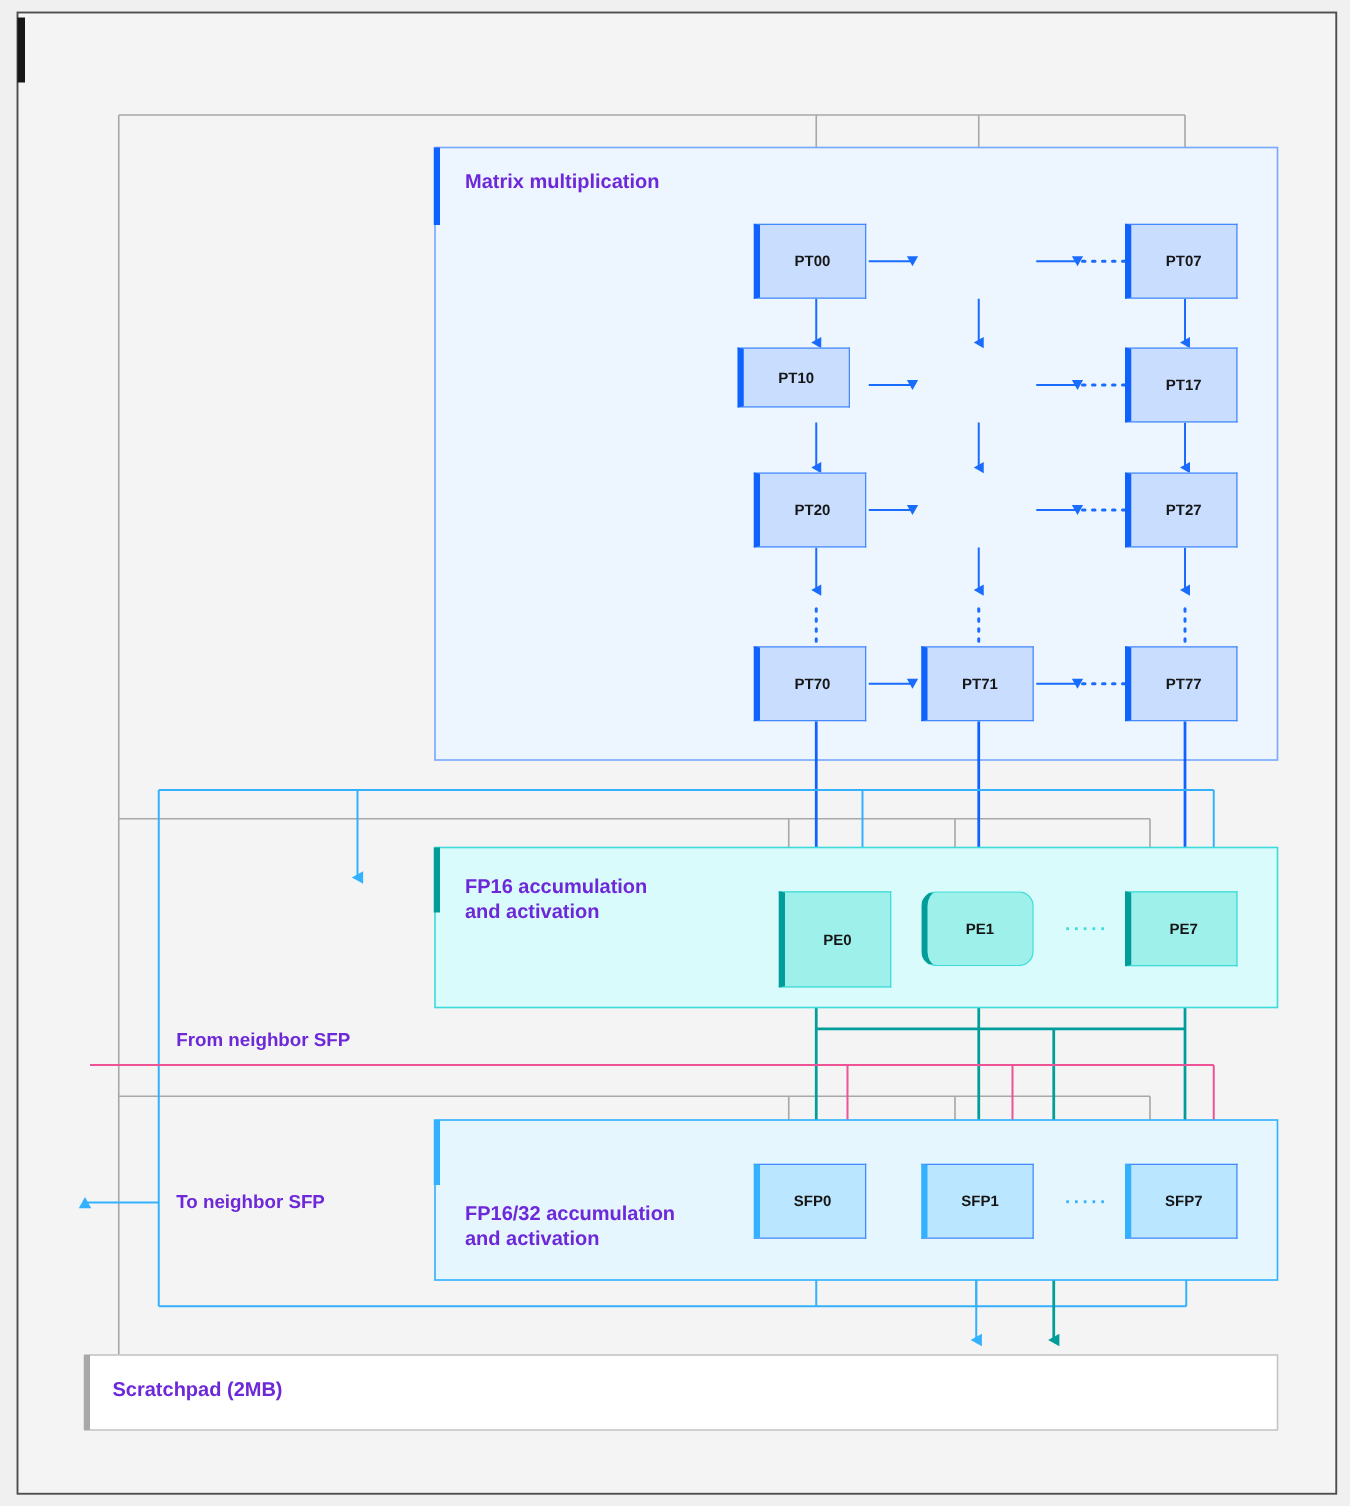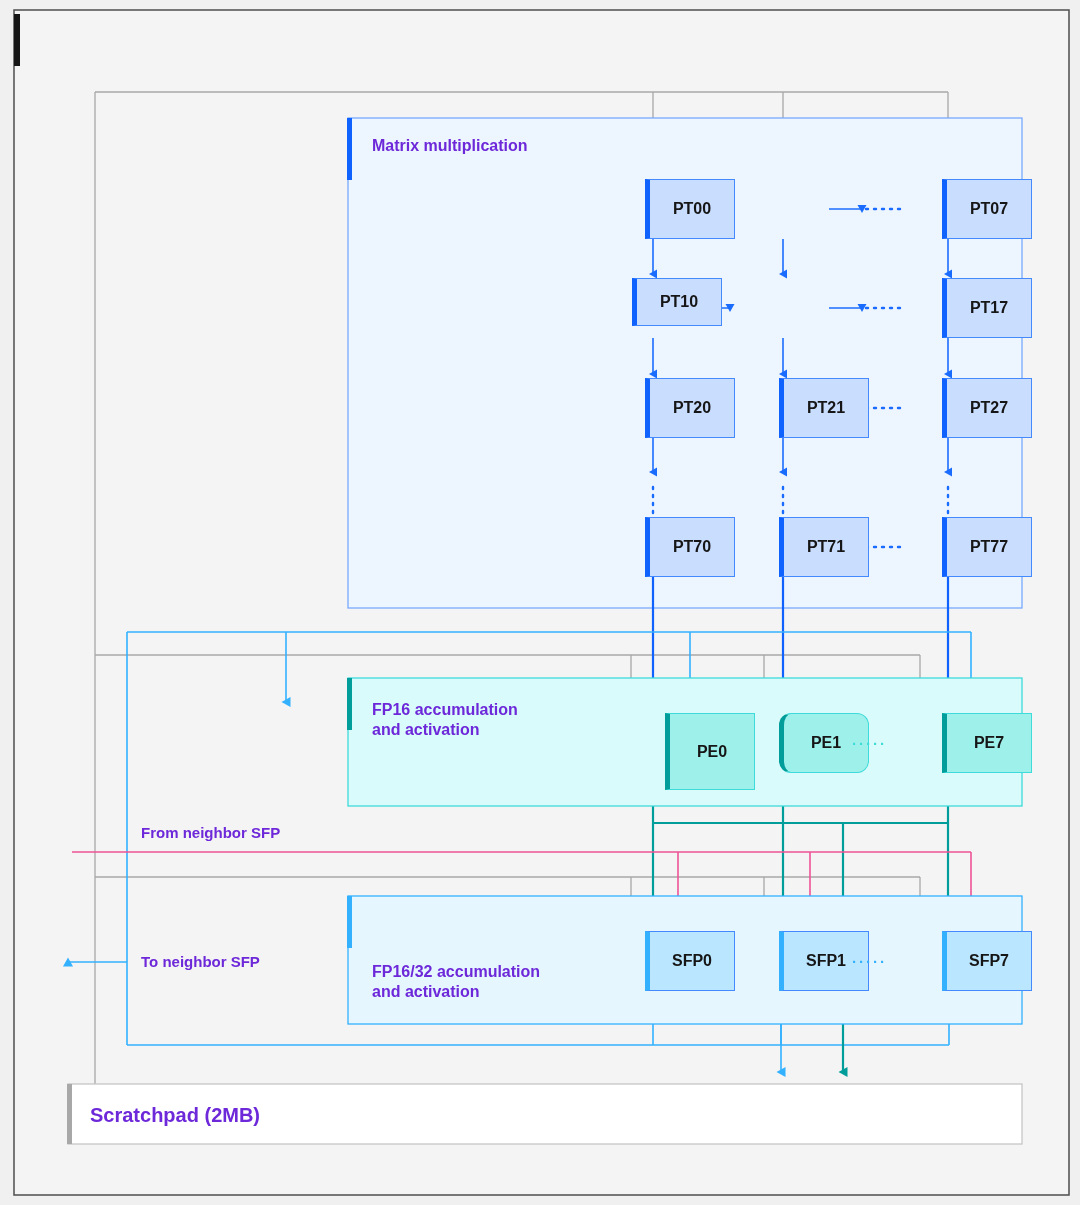--- a/index.html
+++ b/index.html
@@ -14,28 +14,27 @@
 
   .lbl{
     position:absolute;
     font-weight:bold;
     color:#6d28d9;
     white-space:pre-line;
     line-height:1.25;
   }
   .panel-title{font-size:16px;}
   .bus-label{font-size:15px;}
-  .scratch-label{font-size:20px;}
+  .scratch-label{font-size:16px;}
 
   .node{
     position:absolute;
     display:flex;align-items:center;justify-content:center;
-    font-size:16px;font-weight:bold;color:#161616;
+    font-size:12px;font-weight:bold;color:#161616;
     box-sizing:border-box;
-    margin-left:42px;
   }
   .pt-node{background:#c9ddff;border:1px solid #4589ff;border-left:5px solid #0f62fe;}
   .pe-node{background:#9ef0ea;border:1px solid #3ddbd9;border-left:5px solid #009d9a;}
   .sfp-node{background:#bae6ff;border:1px solid #4589ff;border-left:5px solid #33b1ff;}
 </style>
 </head>
 <body>
 
 <div id="stage">
 
@@ -197,21 +196,20 @@
 
   <div class="lbl scratch-label" style="left:90px;top:1103px;">Scratchpad (2MB)</div>
 
   <div class="node pt-node" style="left:603px;top:179px;width:90px;height:60px;">PT00</div>
   <div class="node pt-node" style="left:900px;top:179px;width:90px;height:60px;">PT07</div>
 
   <div class="node pt-node" style="left:590px;top:278px;width:90px;height:48px;">PT10</div>
   <div class="node pt-node" style="left:900px;top:278px;width:90px;height:60px;">PT17</div>
 
   <div class="node pt-node" style="left:603px;top:378px;width:90px;height:60px;">PT20</div>
-  <div class="node pt-node" style="left:737px;top:378px;width:90px;height:60px;">PT21</div>
   <div class="node pt-node" style="left:900px;top:378px;width:90px;height:60px;">PT27</div>
 
   <div class="node pt-node" style="left:603px;top:517px;width:90px;height:60px;">PT70</div>
   <div class="node pt-node" style="left:737px;top:517px;width:90px;height:60px;">PT71</div>
   <div class="node pt-node" style="left:900px;top:517px;width:90px;height:60px;">PT77</div>
 
   <div class="node pe-node" style="left:623px;top:713px;width:90px;height:77px;">PE0</div>
   <div class="node pe-node" style="left:737px;top:713px;width:90px;height:60px;border-radius:12px;">PE1</div>
   <div class="node pe-node" style="left:900px;top:713px;width:90px;height:60px;">PE7</div>
   <div class="lbl" style="left:852px;top:735px;font-size:15px;color:#3ddbd9;letter-spacing:2px;">·····</div>

